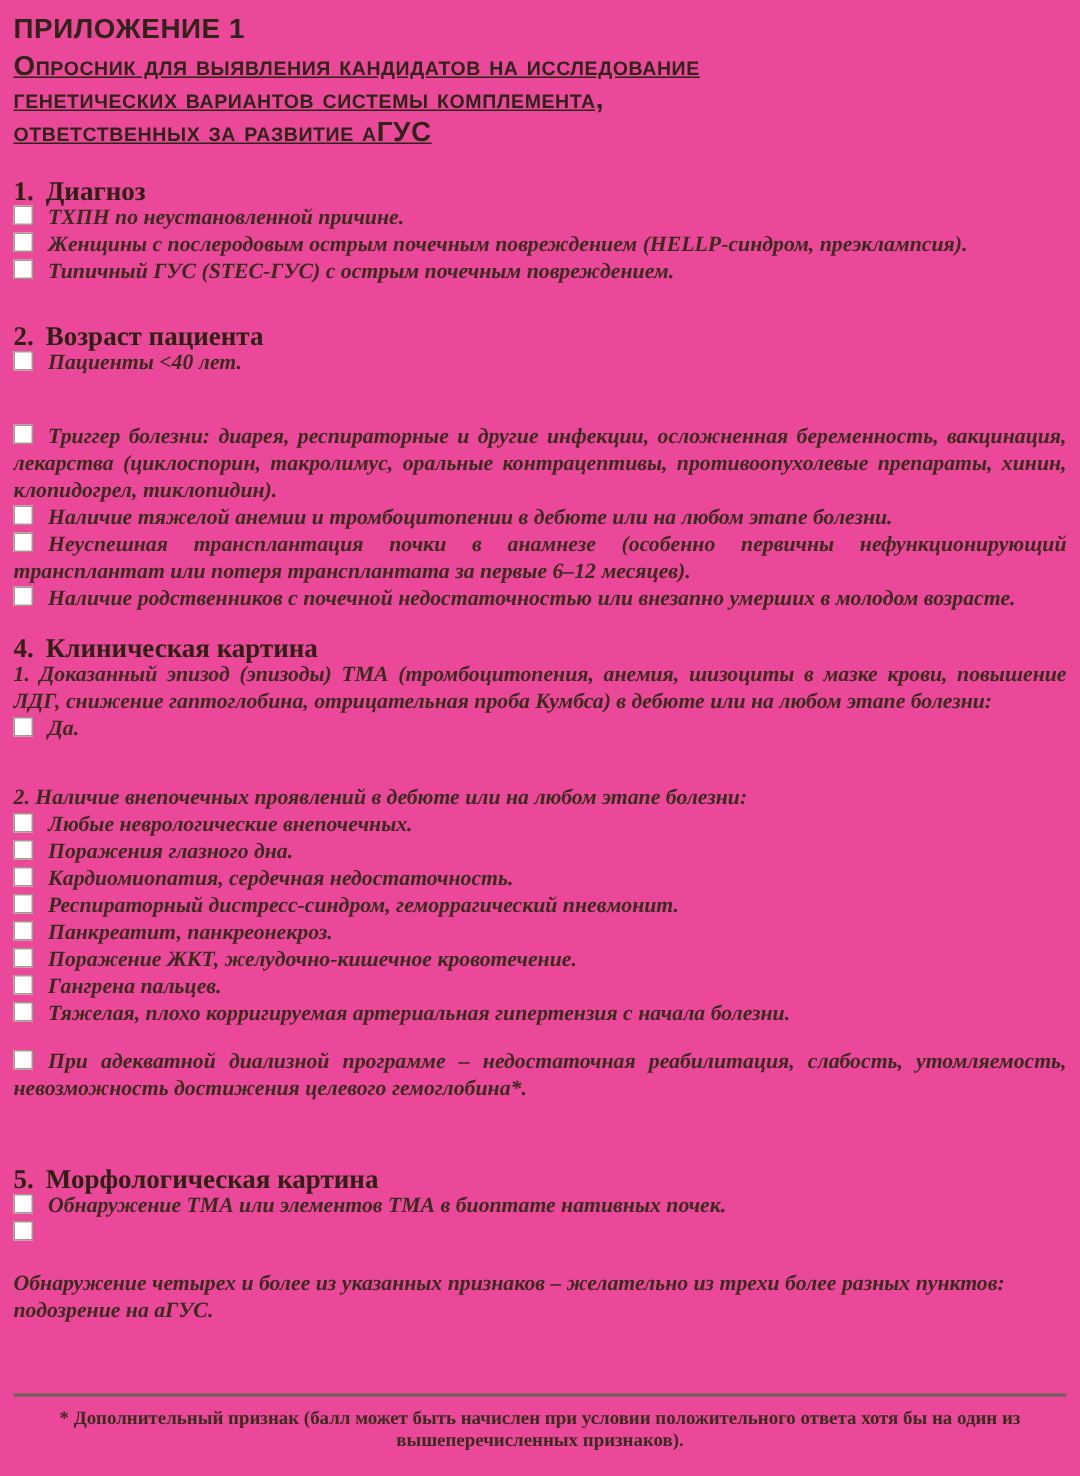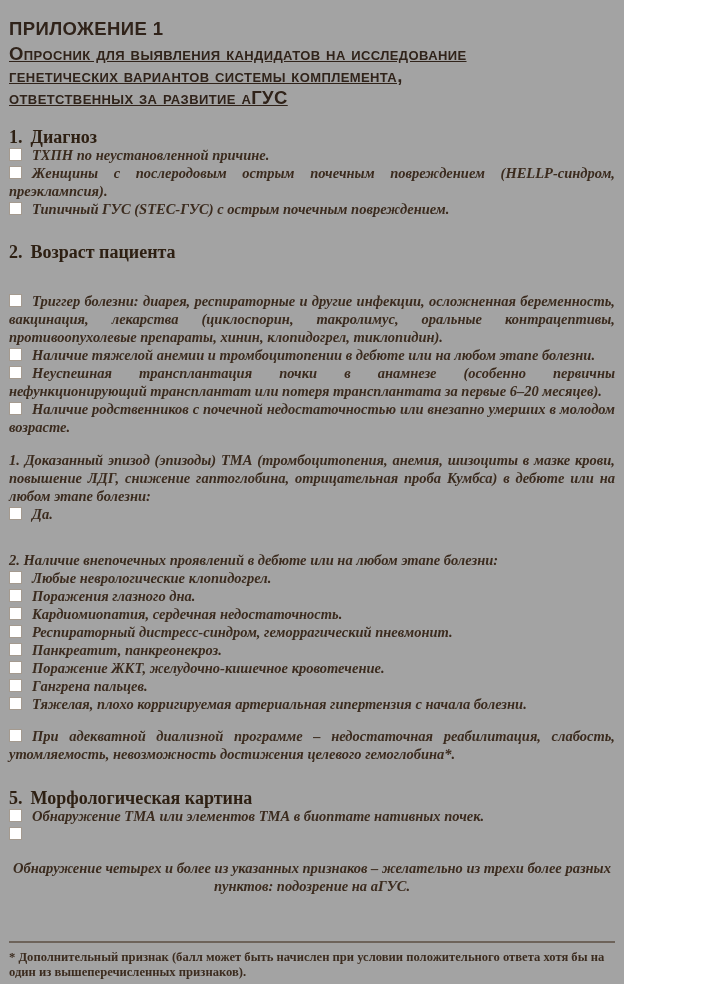--- a/index.html
+++ b/index.html
@@ -1,22 +1,22 @@
 <!DOCTYPE html>
 <html><head>
 <meta charset="utf-8">
 <style>
   html, body { margin:0; padding:0; background:#ffffff; }
   .page {
     position: relative;
-    width: 624px;
+    width: 720px;
     height: 984px;
     box-sizing: border-box;
-    padding: 18px 9px 0 9px;
-    background: #a3a3a3;
+    padding: 8px 9px 0 9px;
+    background: #ec4899;
     font-family: "Liberation Serif", serif;
     color: #3b2b1e;
     overflow: hidden;
   }
   
   .doc-title {
     font-family: "Liberation Sans", sans-serif;
     font-weight: 700;
     font-size: 18.5px;
     line-height: 22px;
@@ -34,47 +34,48 @@
     font-weight: 700;
     font-size: 18px;
     line-height: 18px;
     color: #2e2013;
   }
   .sec-num { display: inline-block; margin-right: 8px; }
   .s1 { margin-top: 19px; }
   .s2 { margin-top: 25px; }
   .s3 { margin-top: 31px; }
   .s4 { margin-top: 15px; }
-  .s5 { margin-top: 26px; }
+  .s5 { margin-top: 42px; }
   .item, .sub-lead, .conclusion {
     font-style: italic;
     font-weight: 700;
     font-size: 14.5px;
     line-height: 18px;
     text-align: justify;
     color: #3b2b1e;
   }
   .cb {
     display: inline-block;
     width: 11px;
     height: 11px;
     border: 1px solid #a49a8f;
     background: #ffffff;
     margin-right: 10px;
     vertical-align: -1px;
   }
   .sub-gap { margin-top: 28px; }
   .standalone { margin-top: 14px; }
-  .conclusion { margin-top: 16px; text-align: center; }
+  .conclusion { margin-top: 16px; text-align: left; }
   
   .footer {
     position: absolute;
     left: 9px;
     right: 9px;
-    bottom: 4px;
+    bottom: 16px;
+    text-align: center;
   }
   .rule {
     border: 0;
     border-top: 2px solid #6d635a;
     margin: 0 0 7px 0;
   }
   .footnote {
     font-weight: 700;
     font-size: 12.6px;
     line-height: 15px;
@@ -105,47 +106,53 @@
     </div>
     <div class="item">
       <span class="cb"></span><span>Типичный ГУС (STEC-ГУС) с острым почечным повреждением.</span>
     </div>
   </div>
 
   <div class="section s2">
     <div class="sec-header">
       <span class="sec-num">2.</span><span>Возраст пациента</span>
     </div>
+    <div class="item">
+      <span class="cb"></span><span>Пациенты &lt;40 лет.</span>
+    </div>
   </div>
 
   <div class="section s3">
     <div class="item">
       <span class="cb"></span><span>Триггер болезни: диарея, респираторные и другие инфекции, осложненная беременность, вакцинация, лекарства (циклоспорин, такролимус, оральные контрацептивы, противоопухолевые препараты, хинин, клопидогрел, тиклопидин).</span>
     </div>
     <div class="item">
       <span class="cb"></span><span>Наличие тяжелой анемии и тромбоцитопении в дебюте или на любом этапе болезни.</span>
     </div>
     <div class="item">
-      <span class="cb"></span><span>Неуспешная трансплантация почки в анамнезе (особенно первичны нефункционирующий трансплантат или потеря трансплантата за первые 6–20 месяцев).</span>
+      <span class="cb"></span><span>Неуспешная трансплантация почки в анамнезе (особенно первичны нефункционирующий трансплантат или потеря трансплантата за первые 6–12 месяцев).</span>
     </div>
     <div class="item">
       <span class="cb"></span><span>Наличие родственников с почечной недостаточностью или внезапно умерших в молодом возрасте.</span>
     </div>
   </div>
 
   <div class="section s4">
+    <div class="sec-header">
+      <span class="sec-num">4.</span><span>Клиническая картина</span>
+    </div>
 
     <div class="sub-lead">1. Доказанный эпизод (эпизоды) ТМА (тромбоцитопения, анемия, шизоциты в мазке крови, повышение ЛДГ, снижение гаптоглобина, отрицательная проба Кумбса) в дебюте или на любом этапе болезни:</div>
     <div class="item">
       <span class="cb"></span><span>Да.</span>
     </div>
 
     <div class="sub-lead sub-gap">2. Наличие внепочечных проявлений в дебюте или на любом этапе болезни:</div>
     <div class="item">
-      <span class="cb"></span><span>Любые неврологические клопидогрел.</span>
+      <span class="cb"></span><span>Любые неврологические внепочечных.</span>
     </div>
     <div class="item">
       <span class="cb"></span><span>Поражения глазного дна.</span>
     </div>
     <div class="item">
       <span class="cb"></span><span>Кардиомиопатия, сердечная недостаточность.</span>
     </div>
     <div class="item">
       <span class="cb"></span><span>Респираторный дистресс-синдром, геморрагический пневмонит.</span>
     </div>

